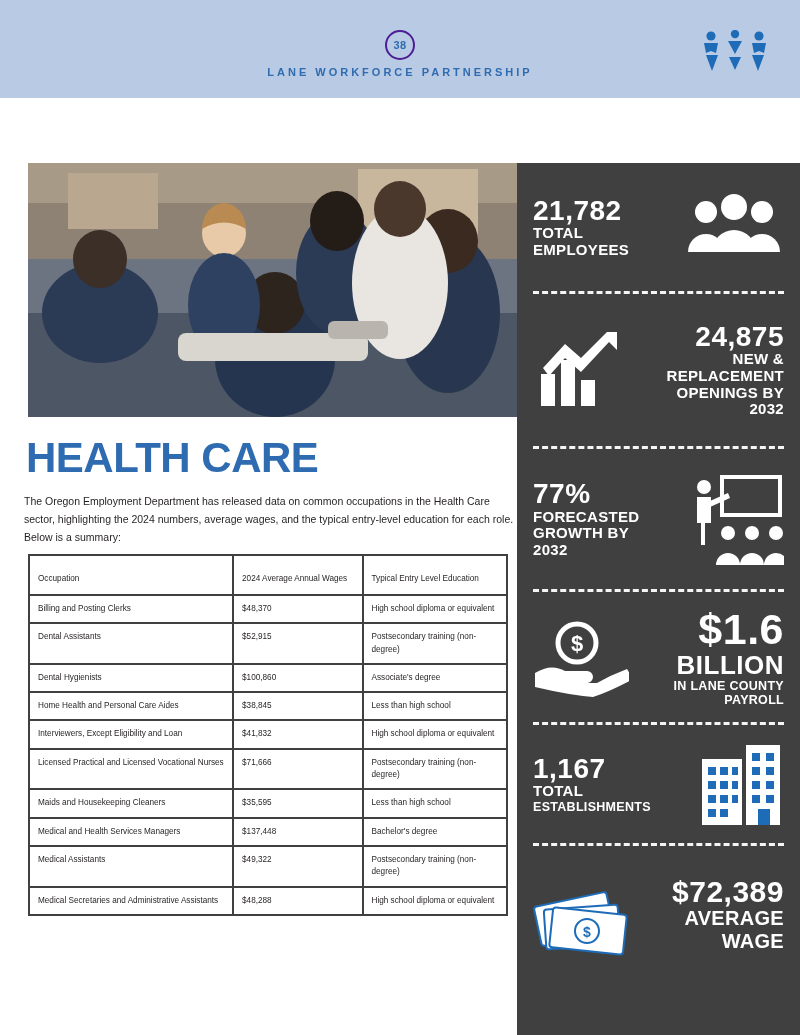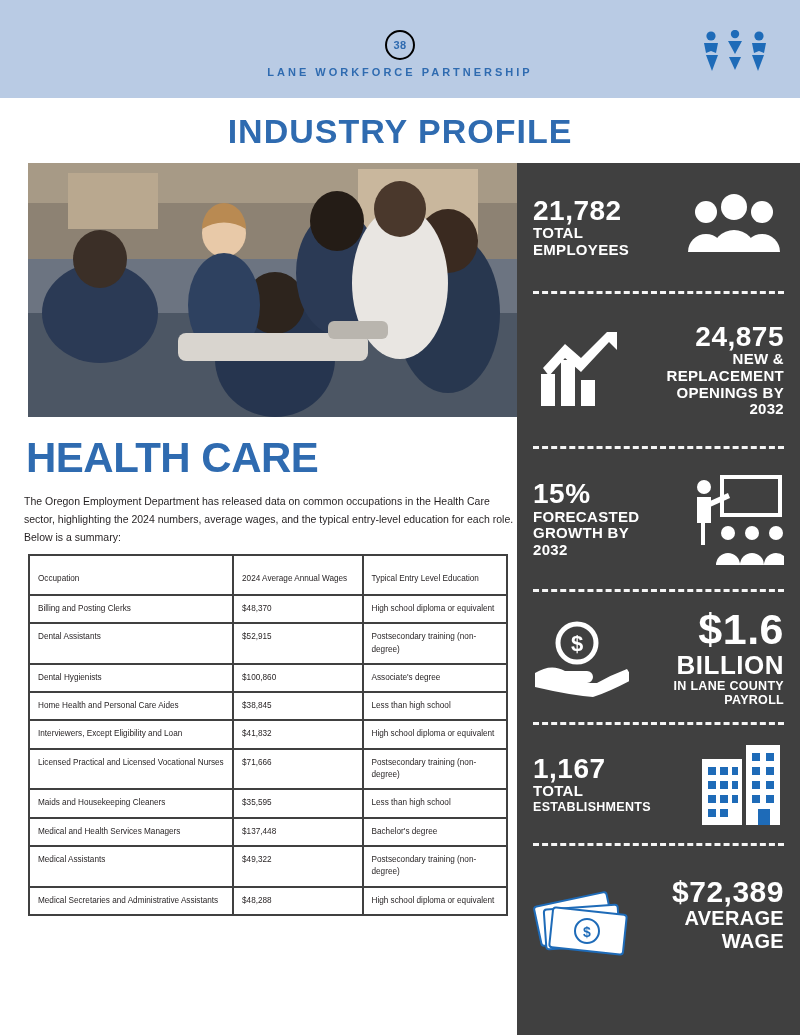--- a/index.html
+++ b/index.html
@@ -12,21 +12,21 @@
   .page { position: relative; width: 800px; height: 1035px; background:#fff; }
 
   
   .header-band {
     position: absolute; left:0; top:0; width:800px; height:98px;
     background:#b9cbe4;
   }
   .page-num-circle {
     position:absolute; left:50%; transform:translateX(-50%); top:30px;
     width:30px; height:30px; border-radius:50%;
-    border:2px solid #000000; color:#2f6bb0;
+    border:2px solid #4c1d95; color:#2f6bb0;
     display:flex; align-items:center; justify-content:center;
     font-size:11px; font-weight:bold; letter-spacing:.5px;
   }
   .header-org {
     position:absolute; left:50%; transform:translateX(-50%); top:66px;
     color:#2f6bb0; font-size:11px; font-weight:bold; letter-spacing:3px;
     white-space:nowrap;
   }
   .logo { position:absolute; right:32px; top:30px; width:66px; height:42px; }
 
@@ -113,21 +113,20 @@
           <path d="M50 13 h14 l-2 10 -5 -2 -5 2 z"></path>
           <path d="M26 11 h14 l-7 13 z"></path>
           <path d="M4 25 l12 0 L10 41 z"></path>
           <path d="M50 25 l12 0 L56 41 z"></path>
           <path d="M27 27 h12 L33 40 z"></path>
         </g>
       </svg>
     </div>
   </div>
 
-  <div class="industry-title">INDUSTRY PROFILE</div>
 
   <div class="photo">
     <svg width="496" height="254" viewBox="0 0 496 254" aria-hidden="true">
       <rect width="496" height="254" fill="#6c7481"></rect>
       <rect x="0" y="0" width="496" height="96" fill="#8d8273"></rect>
       <rect x="0" y="0" width="496" height="40" fill="#a79a86"></rect>
       <rect x="330" y="6" width="120" height="70" fill="#c9b79d"></rect>
       <rect x="40" y="10" width="90" height="56" fill="#b9a88f"></rect>
       <rect x="0" y="150" width="496" height="104" fill="#4c5664"></rect>
 
@@ -266,21 +265,21 @@
         <div class="stat-lbl">NEW &amp;</div>
         <div class="stat-lbl">REPLACEMENT</div>
         <div class="stat-lbl">OPENINGS BY</div>
         <div class="stat-lbl">2032</div>
       </div>
     </div>
     <div class="divider"></div>
 
     <div class="stat s3">
       <div class="txtcol">
-        <div class="stat-num">15%</div>
+        <div class="stat-num">77%</div>
         <div class="stat-lbl">FORECASTED</div>
         <div class="stat-lbl">GROWTH BY</div>
         <div class="stat-lbl">2032</div>
       </div>
       <div class="icon">
         <svg width="100" height="92" viewBox="0 0 100 92" aria-hidden="true" fill="#fff">
           <rect x="38" y="4" width="58" height="38" fill="none" stroke="#fff" stroke-width="4"></rect>
           <circle cx="20" cy="14" r="7"></circle>
           <path d="M13 24 h14 v26 h-6 v22 h-4 V50 h-4 z"></path>
           <path d="M26 28 L44 20 l2 5 -20 9 z"></path>

